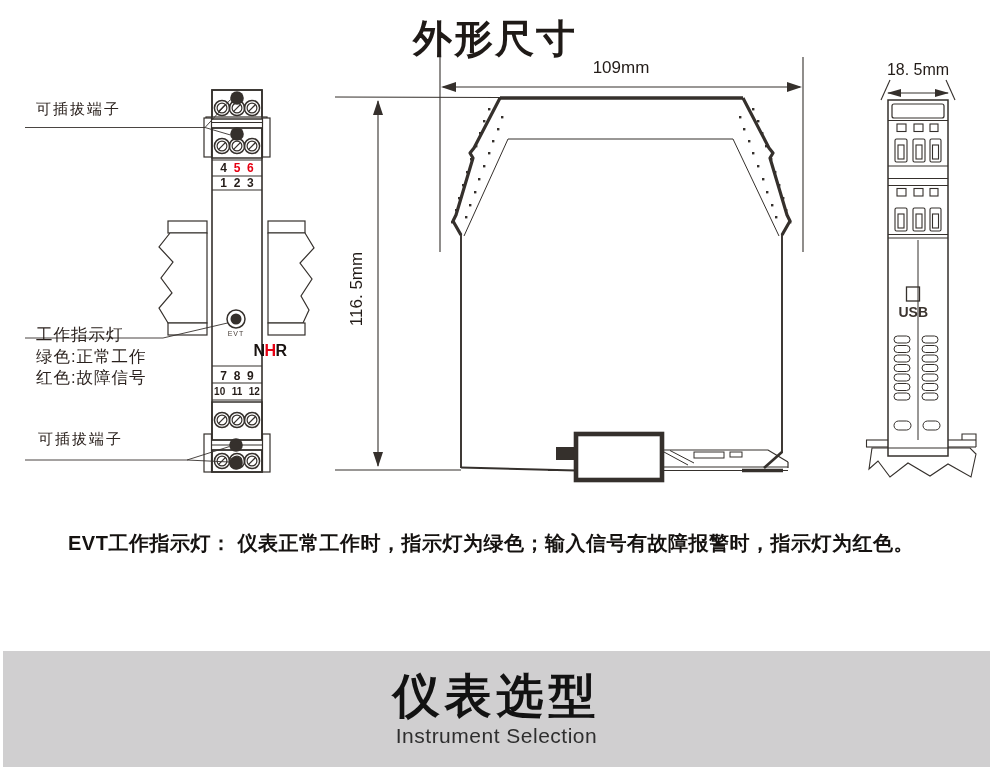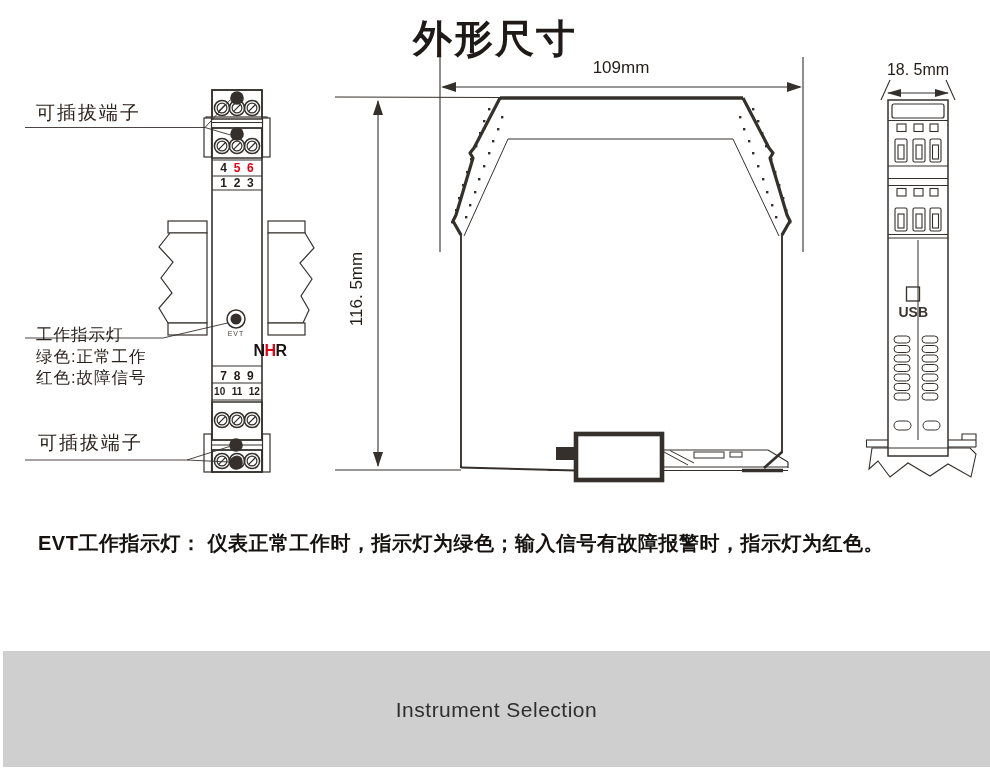--- a/index.html
+++ b/index.html
@@ -8,30 +8,30 @@
     font-family:"Liberation Sans","DejaVu Sans",sans-serif;
     color:#1f1a17;overflow:hidden;
   }
   #canvas{position:absolute;inset:0;width:840px;height:778px;}
   svg.drawing{position:absolute;left:0;top:0;z-index:1;}
   .txt{position:absolute;z-index:2;white-space:nowrap;}
   .page-title{font-size:39px;font-weight:700;letter-spacing:2px;text-align:center;}
   .dim{font-size:17px;font-weight:500;color:#231c18;}
   .dim-small{font-size:16px;}
   .dim-vert{transform:rotate(-90deg);transform-origin:center center;text-align:center;}
-  .callout{font-size:19px;letter-spacing:2px;color:#2a211d;}
+  .callout{font-size:15px;letter-spacing:2px;color:#2a211d;}
   .callout-block{font-size:16.5px;letter-spacing:1px;line-height:21.5px;color:#2a211d;}
   .num-row{position:absolute;z-index:2;display:flex;justify-content:space-between;
            padding:0 5px;box-sizing:border-box;font-weight:700;color:#241c18;}
   .num-row span{flex:1;text-align:center;}
   .red{color:#e60012;}
   .evt-label{font-size:7px;letter-spacing:1px;color:#4a413c;text-align:center;}
   .logo{font-size:16px;font-weight:800;letter-spacing:-0.5px;text-align:center;color:#191210;}
   .usb-label{font-size:14px;font-weight:700;color:#3a332e;text-align:right;}
-  .note-line{font-size:20px;font-weight:600;color:#151210;letter-spacing:0.5px;}
+  .note-line{font-size:20px;font-weight:600;color:#151210;letter-spacing:0.5px;margin-left:30px;}
   .banner{position:absolute;left:3px;top:651px;width:987px;height:116px;background:#d0cfd0;z-index:2;
           display:flex;flex-direction:column;align-items:center;justify-content:center;}
   .banner-title{font-size:47px;font-weight:700;letter-spacing:5px;color:#121212;line-height:1.1;}
   .banner-sub{font-size:21px;font-weight:400;color:#2e2e2e;letter-spacing:0.5px;margin-top:2px;}
   .stroke{stroke:#35302c;fill:none;}
   .fillw{fill:#ffffff;stroke:#35302c;}
   .ink{fill:#35302c;stroke:none;}
 </style>
 </head>
 <body>
@@ -304,16 +304,17 @@
 
   <div class="txt logo" style="left:212px;top:342px;width:50px;margin-left:33px;">
     <span>N</span><span class="red">H</span><span>R</span>
   </div>
 
   <div class="txt usb-label" style="left:898px;top:304px;width:30px;">USB</div>
 
   <div class="txt note-line" style="left:38px;top:530px;">EVT工作指示灯： 仪表正常工作时，指示灯为绿色；输入信号有故障报警时，指示灯为红色。</div>
 
   <div class="banner">
+    <div class="banner-title">仪表选型</div>
     <div class="banner-sub">Instrument Selection</div>
   </div>
 
 </div>
 
 </body></html>

